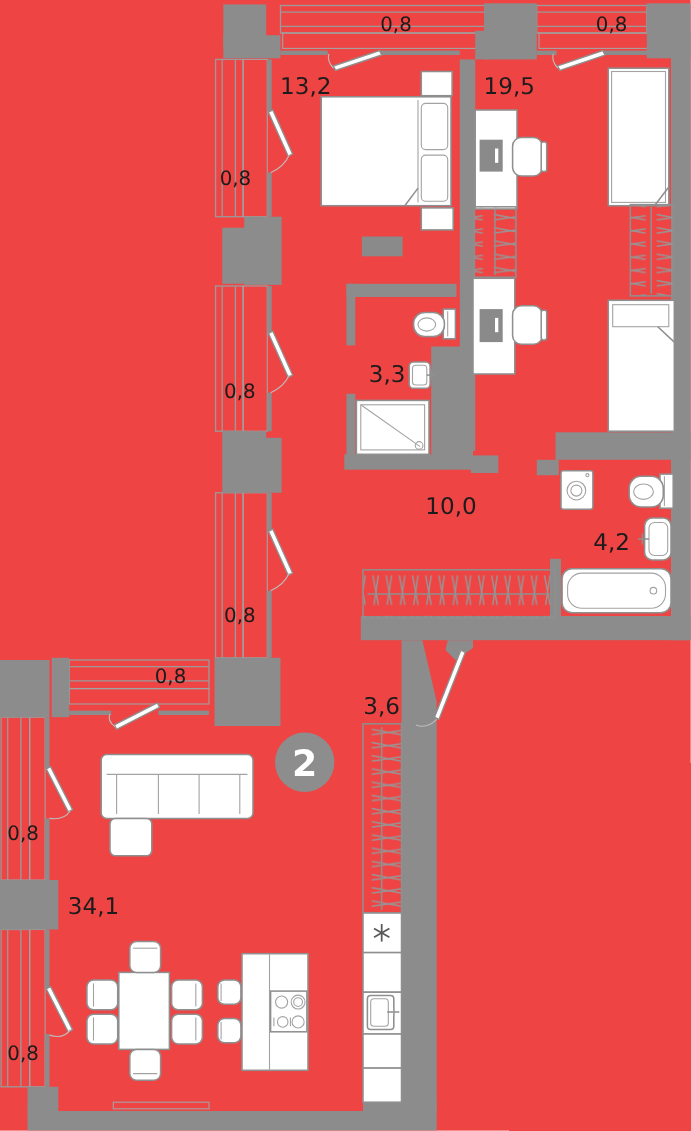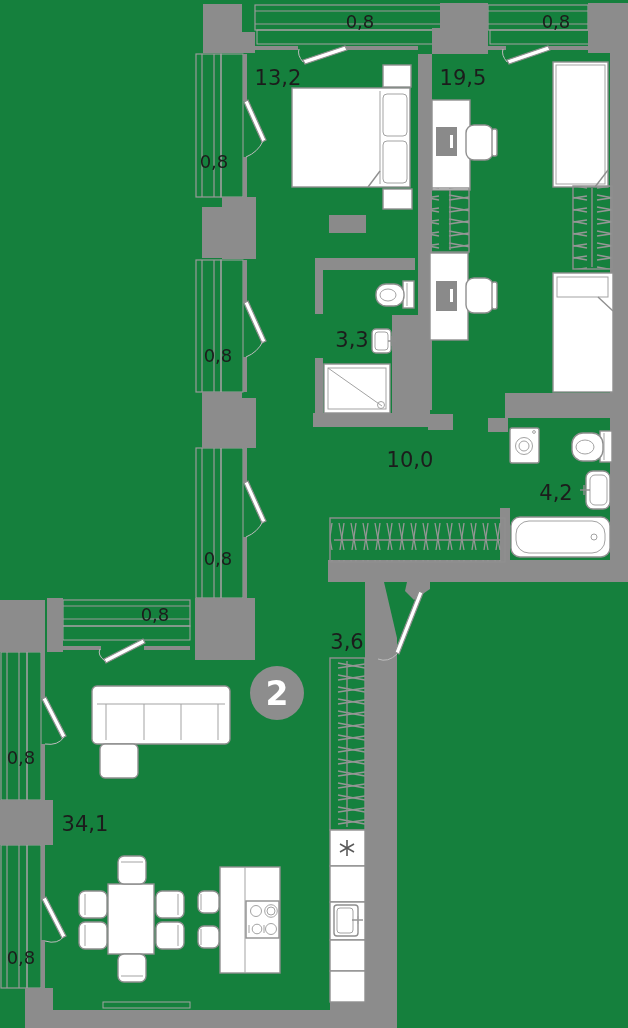--- a/index.html
+++ b/index.html
@@ -1,16 +1,16 @@
 <!DOCTYPE html>
 <html><head>
 <meta charset="utf-8">
 <style>
   html,body{margin:0;padding:0;background:#ffffff;}
-  .stage{position:relative;width:628px;height:1028px;background:#15803d;overflow:hidden;}
+  .stage{position:relative;width:628px;height:1028px;background:#ef4444;overflow:hidden;}
   svg{position:absolute;left:0;top:0;}
   .w{fill:#8c8c8c;stroke:none;}
   .f{fill:#ffffff;stroke:#8f8f8f;stroke-width:1.4;}
   .wd{fill:url(#hangV);stroke:#8f8f8f;stroke-width:1.4;}
   .wdh{fill:url(#hangH);stroke:#8f8f8f;stroke-width:1.4;}
   .ln{stroke:#8f8f8f;stroke-width:1.4;fill:none;}
   .thin{stroke:#a3a3a3;stroke-width:1;fill:none;}
   .glz{stroke:#9a9a9a;stroke-width:1.2;fill:none;}
   .dk{fill:#8a8a8a;stroke:none;}
   .door{fill:#ffffff;stroke:#8f8f8f;stroke-width:1.2;}

